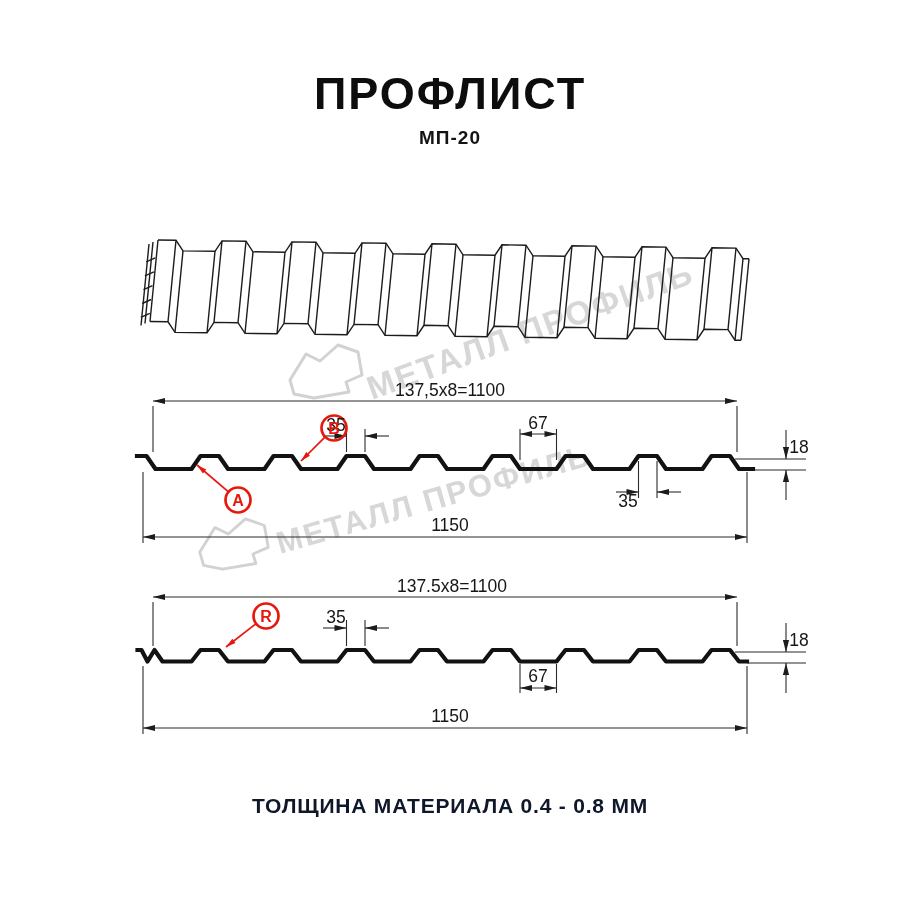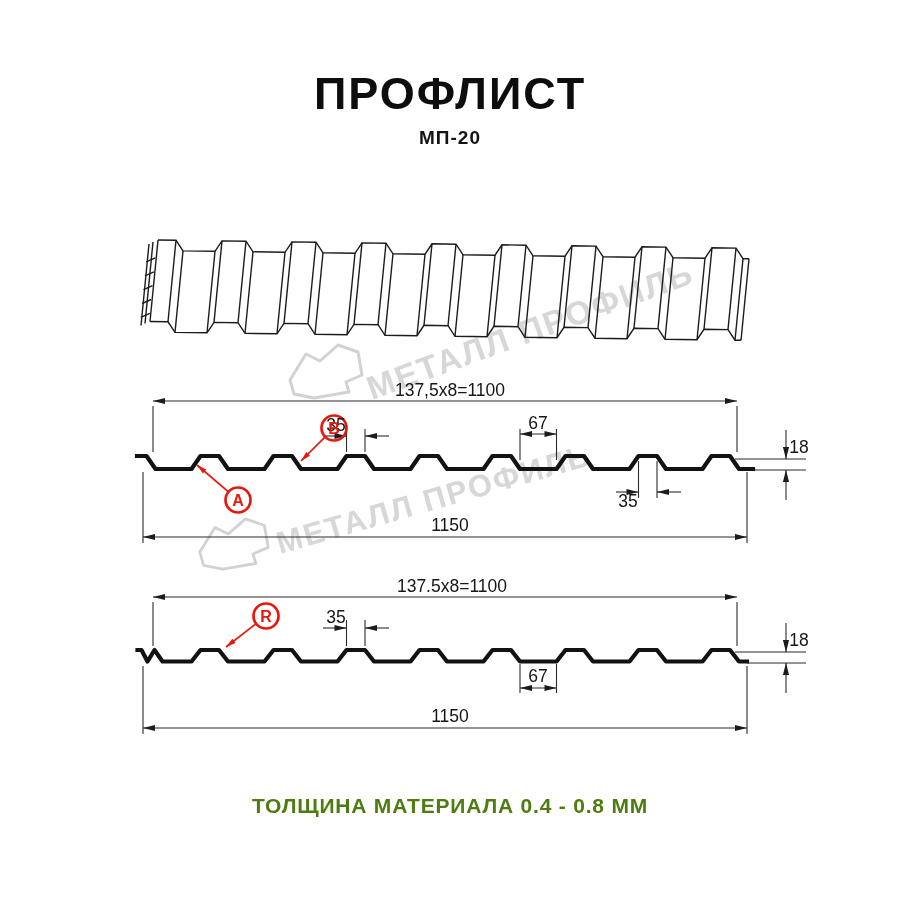--- a/index.html
+++ b/index.html
@@ -3,21 +3,21 @@
 <meta charset="utf-8">
 <style>
   html,body{margin:0;padding:0;background:#ffffff;}
   .page{position:relative;width:900px;height:900px;background:#fff;overflow:hidden;
         font-family:"Liberation Sans",sans-serif;}
   .title{position:absolute;left:0;top:68px;width:900px;text-align:center;
          font-size:45px;font-weight:800;letter-spacing:2px;color:#0d0d0d;}
   .subtitle{position:absolute;left:0;top:127px;width:900px;text-align:center;
          font-size:19px;font-weight:600;letter-spacing:1px;color:#141414;}
   .footer-note{position:absolute;left:0;top:794px;width:900px;text-align:center;
-         font-size:21px;font-weight:600;letter-spacing:0.8px;color:#4d7c0f;}
+         font-size:21px;font-weight:600;letter-spacing:0.8px;color:#0f172a;}
   svg{position:absolute;left:0;top:0;}
   .prof{fill:none;stroke:#121212;stroke-width:4.2;stroke-linejoin:round;stroke-linecap:square;}
   .tl{fill:none;stroke:#1c1c1c;stroke-width:1.4;stroke-linejoin:miter;}
   .dl{fill:none;stroke:#2a2a2a;stroke-width:1.1;}
   .fa{fill:#1c1c1c;stroke:none;}
   .dim{font-family:"Liberation Sans",sans-serif;font-size:17.5px;fill:#161616;text-anchor:middle;}
   .red-l{stroke:#e8170c;stroke-width:1.7;}
   .red-c{fill:none;stroke:#e8170c;stroke-width:2.7;}
   .red-a{fill:#e8170c;stroke:none;}
   .redletter{font-family:"Liberation Sans",sans-serif;font-size:16px;font-weight:bold;

